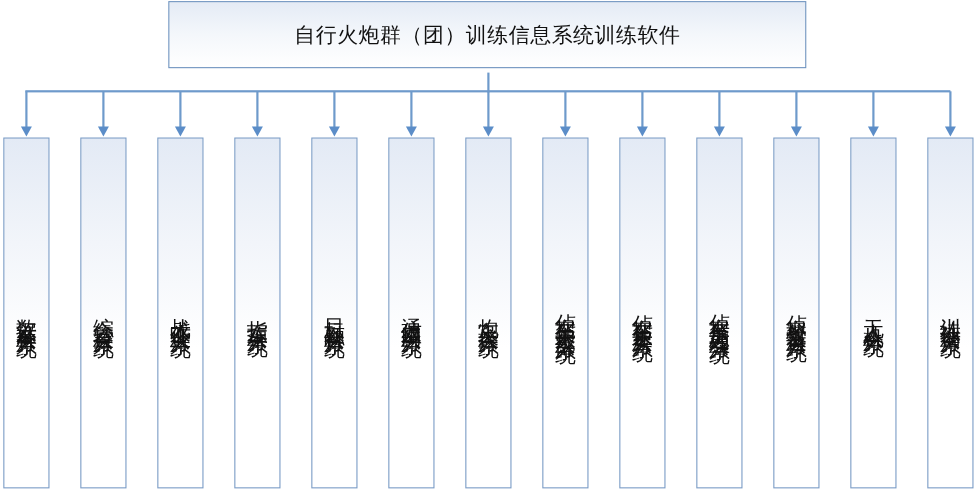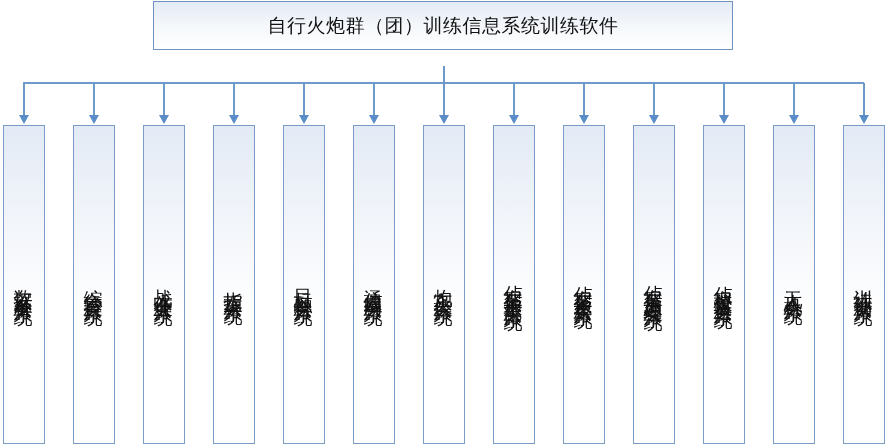--- a/index.html
+++ b/index.html
@@ -1,19 +1,19 @@
 <!DOCTYPE html>
 <html><head>
   <meta charset="utf-8">
   <style>
     html, body { margin: 0; padding: 0; background: #ffffff; }
     body { width: 887px; height: 446px; position: relative; overflow: hidden;
            font-family: "DejaVu Sans", "Liberation Sans", sans-serif; color: #111; }
     .root-box {
-      position: absolute; left: 153px; top: 1px; width: 580px; height: 49px;
+      position: absolute; left: 153px; top: 1px; width: 580px; height: 61px;
       border: 1.5px solid #6e93bf;
       background: linear-gradient(to bottom, #e4ebf5 0%, #f4f7fb 50%, #ffffff 100%);
       display: flex; align-items: center; justify-content: center;
       font-size: 19px; letter-spacing: 0.5px;
       box-sizing: border-box;
     }
     .line { position: absolute; background: #6e9acb; }
     .arrow {
       position: absolute; width: 0; height: 0;
       border-left: 5px solid transparent; border-right: 5px solid transparent;

